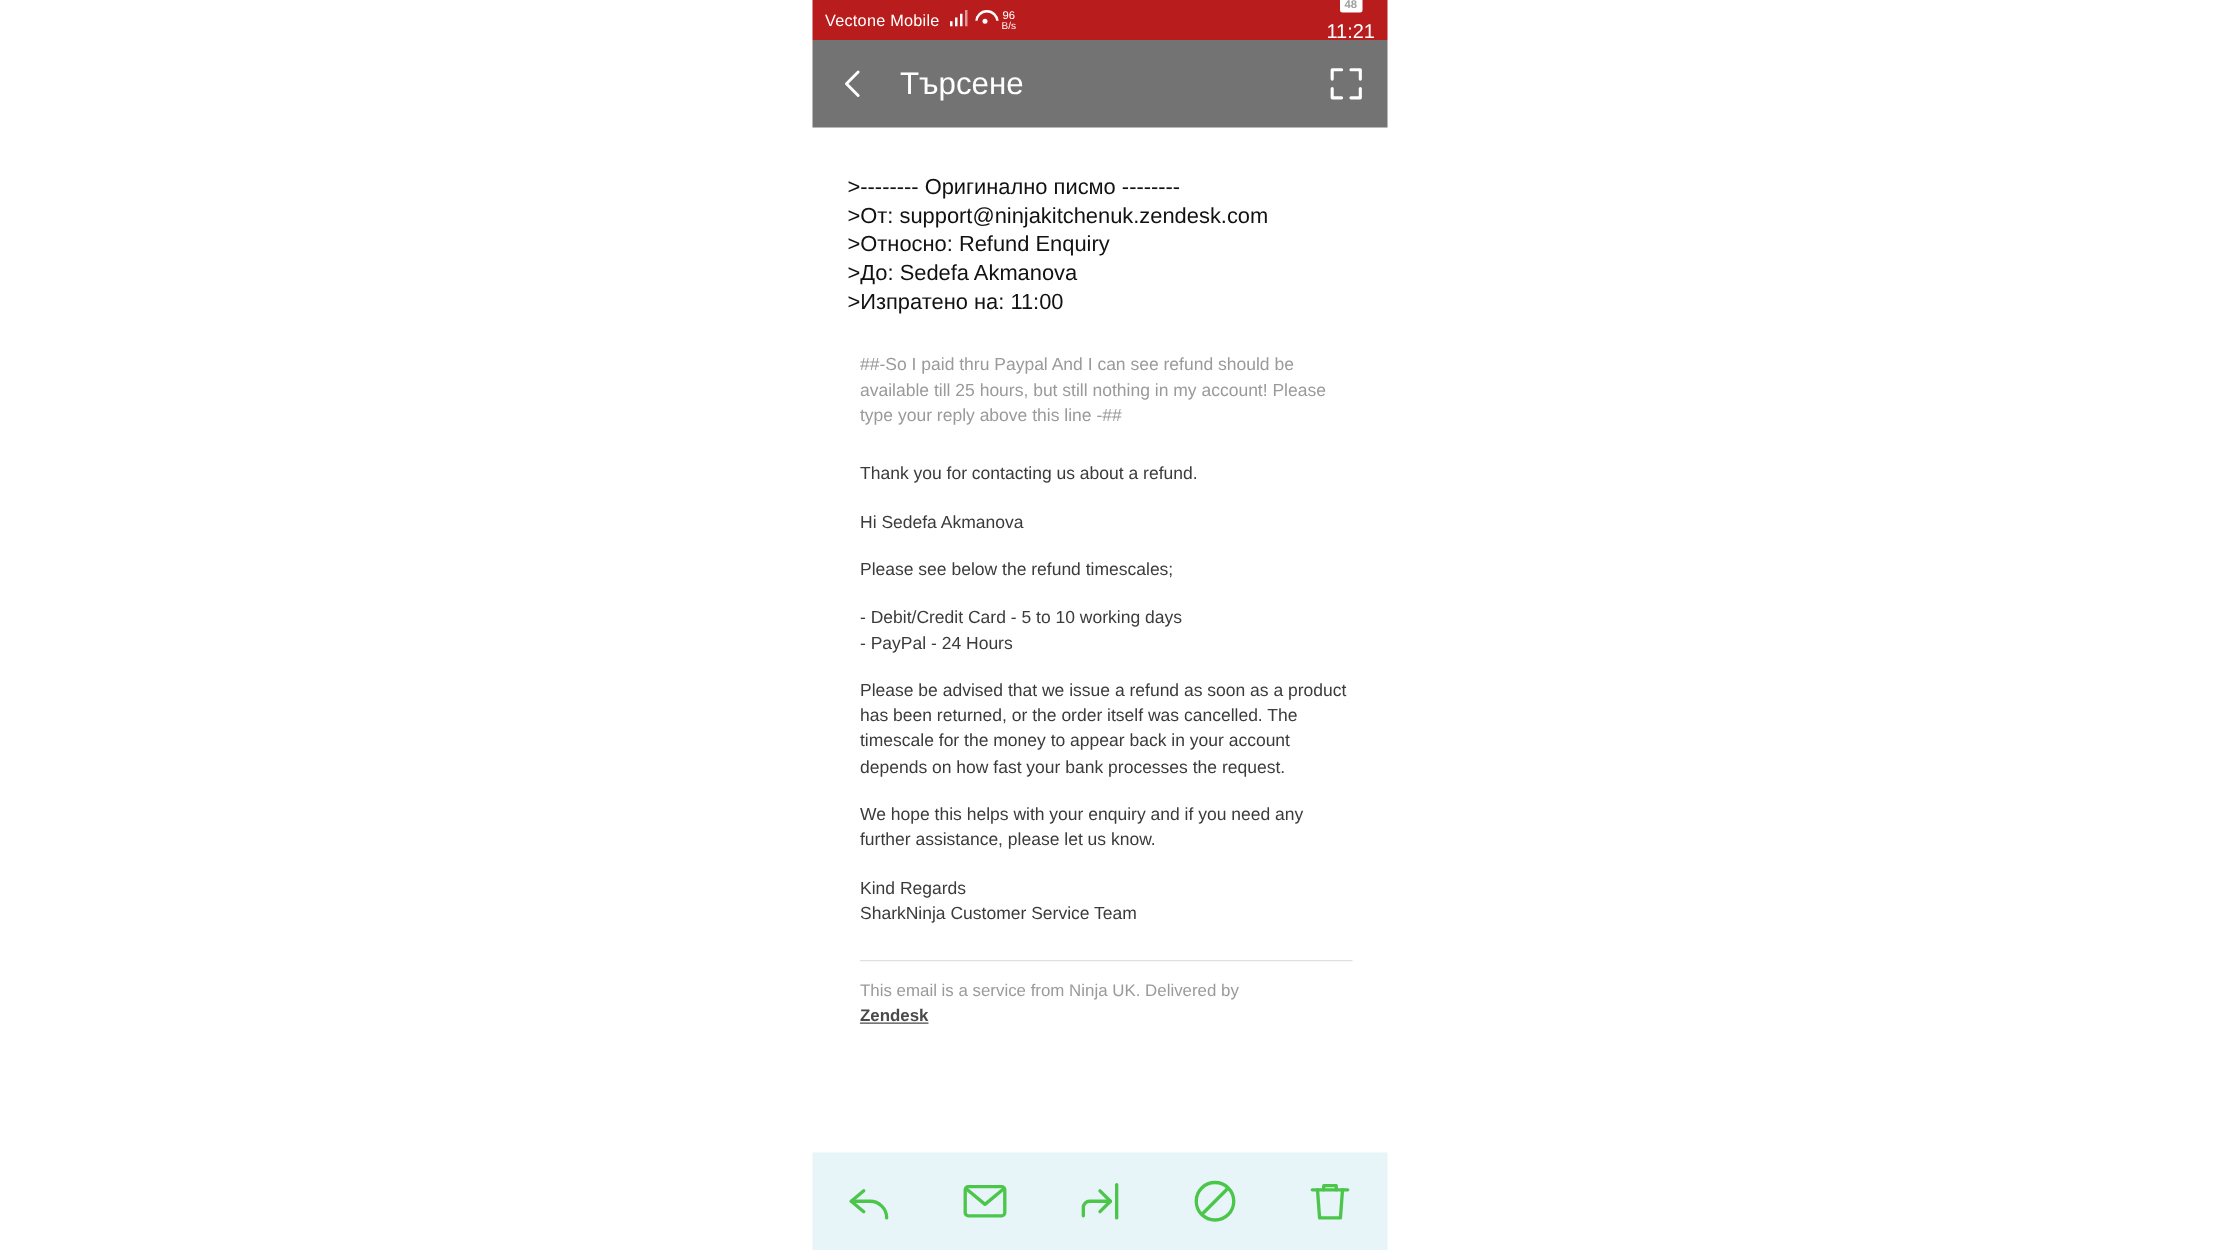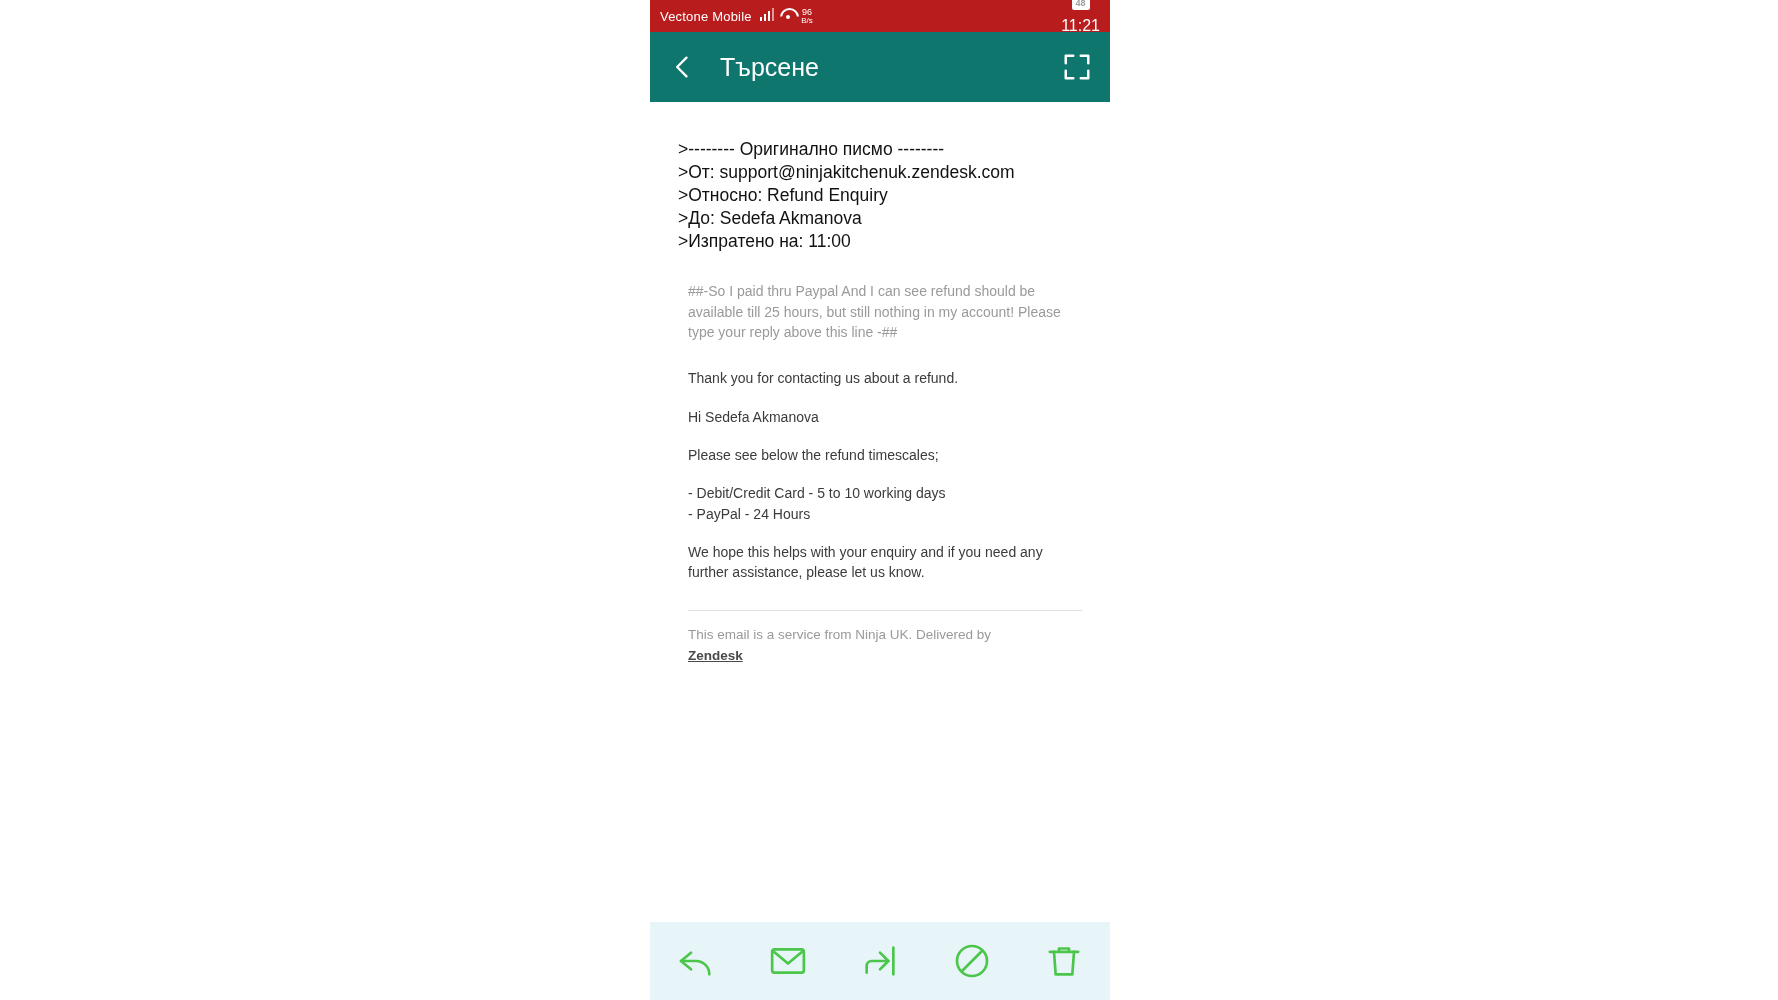--- a/index.html
+++ b/index.html
@@ -77,21 +77,21 @@
     font-size: 9px;
     padding: 1px 4px;
     border-radius: 2px;
     font-weight: bold;
     line-height: 1.2;
   }
   .clock { font-size: 16px; text-align: center; }
   
   .appbar {
     height: 70px;
-    background: #0f766e;
+    background: #737373;
     display: flex;
     align-items: center;
     padding: 0 18px;
     box-sizing: border-box;
   }
   .appbar .title {
     color: #ffffff;
     font-size: 25px;
     margin-left: 22px;
     font-weight: 400;
@@ -216,21 +216,24 @@
 &gt;Относно: Refund Enquiry
 &gt;До: Sedefa Akmanova
 &gt;Изпратено на: 11:00</div>
       <div class="inner">
         <div class="grey-note">##-So I paid thru Paypal And I can see refund should be available till 25 hours, but still nothing in my account! Please type your reply above this line -##</div>
         <div class="para">Thank you for contacting us about a refund.</div>
         <div class="para">Hi Sedefa Akmanova</div>
         <div class="para">Please see below the refund timescales;</div>
         <div class="para">- Debit/Credit Card - 5 to 10 working days
 - PayPal - 24 Hours</div>
+        <div class="para">Please be advised that we issue a refund as soon as a product has been returned, or the order itself was cancelled. The timescale for the money to appear back in your account depends on how fast your bank processes the request.</div>
         <div class="para">We hope this helps with your enquiry and if you need any further assistance, please let us know.</div>
+        <div class="para">Kind Regards
+SharkNinja Customer Service Team</div>
         <hr class="divider">
         <div class="footer-note">
           <span>This email is a service from Ninja UK. Delivered by</span>
           <br>
           <a href="#">Zendesk</a>
         </div>
       </div>
     </div>
 
     <div class="toolbar">

